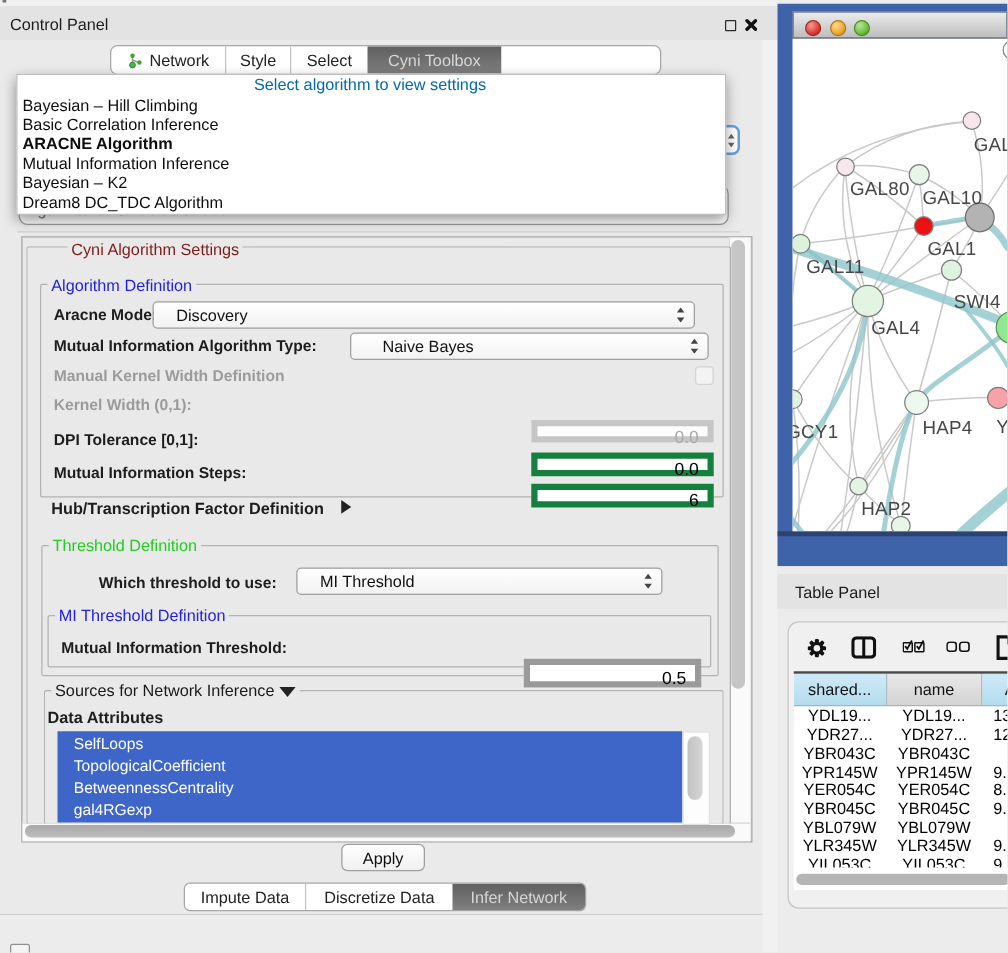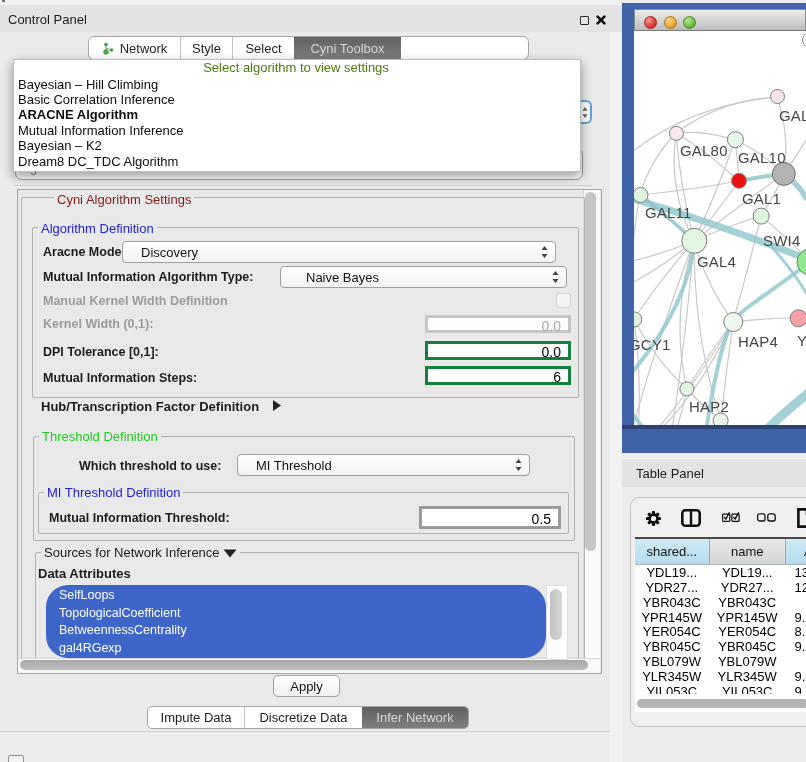--- a/index.html
+++ b/index.html
@@ -8,22 +8,22 @@
 .abs{position:absolute;}
 .b{font-weight:bold;}
 .lbl{position:absolute;font-size:12.5px;font-weight:bold;color:#1d1d1d;white-space:nowrap;}
 .dis{color:#9b9b9b;}
 .grp{position:absolute;border:1px solid #b2b2b2;border-radius:2px;}
 .gtitle{position:absolute;font-size:13px;white-space:nowrap;background:#eaeaea;padding:0 3px;line-height:13px;}
 .combo{position:absolute;background:linear-gradient(#ffffff,#f2f2f2);border:1px solid #9f9f9f;border-radius:4px;
   font-size:13px;color:#111;}
 .combo .ct{position:absolute;left:18px;top:50%;transform:translateY(-50%);white-space:nowrap;}
 .stp{position:absolute;right:7px;top:50%;transform:translateY(-50%);width:7px;height:12px;}
-.fld{position:absolute;background:#fff;border:3px solid #15803d;font-size:14px;color:#000;
-  text-align:right;line-height:22px;padding-right:7px;box-sizing:border-box;}
+.fld{position:absolute;background:#fff;border:5px solid #15803d;font-size:14px;color:#000;
+  text-align:right;line-height:22px;padding-right:7px;box-sizing:border-box;margin-top:21px;}
 .seg{position:absolute;display:flex;border:1px solid #a6a6a6;border-radius:5px;background:#fff;overflow:hidden;}
 .seg div{font-size:13px;color:#222;display:flex;align-items:center;justify-content:center;white-space:nowrap;box-sizing:border-box;}
 .seg div.sep{border-left:1px solid #c4c4c4;}
 .seg div.on{background:linear-gradient(#606060,#7f7f7f);color:#d6d6d6;}
 </style>
 </head>
 <body>
 
 <div class="abs" style="left:0;top:0;width:622px;height:762px;background:#ececec;"></div>
 <div class="abs" style="left:0;top:0;width:622px;height:5px;background:#f1f1f1;border-bottom:1px solid #d8d8d8;"></div>
@@ -110,37 +110,37 @@
 <div class="grp" style="left:38px;top:492px;width:529px;height:40px;"></div>
 <div class="gtitle" style="left:44px;top:486px;color:#2222dd;background:#e9e9e9;">MI Threshold Definition</div>
 <div class="lbl" style="left:49px;top:511px;">Mutual Information Threshold:</div>
 <div class="fld" style="left:419px;top:506px;width:142px;height:23px;line-height:21px;border-color:#9a9a9a;">0.5</div>
 
 <div class="grp" style="left:35px;top:552px;width:542px;height:106px;border-bottom:none;"></div>
 <div class="gtitle" style="left:41px;top:546px;color:#1a1a1a;background:#e9e9e9;">Sources for Network Inference <svg style="vertical-align:-1px;" width="14" height="9" viewBox="0 0 14 9">
       <path d="M0.5 0.5 L13.5 0.5 L7 8.5 Z" fill="#222"></path>
     </svg></div>
 <div class="lbl" style="left:38px;top:566px;font-size:13px;">Data Attributes</div>
-<div class="abs" style="left:46px;top:585px;width:500px;height:73px;background:#3e66c8;overflow:hidden;border-radius:22px;">
+<div class="abs" style="left:46px;top:585px;width:500px;height:73px;background:#3e66c8;overflow:hidden;">
   <div style="font-size:12.5px;color:#fff;padding:2px 0 0 13px;line-height:17.5px;">SelfLoops<br>TopologicalCoefficient<br>BetweennessCentrality<br>gal4RGexp</div>
 </div>
 <div class="abs" style="left:546px;top:585px;width:20px;height:73px;background:#fdfdfd;border:1px solid #e0e0e0;"></div>
 <div class="abs" style="left:550px;top:589px;width:12px;height:51px;background:linear-gradient(90deg,#c2c2c2,#d5d5d5);border-radius:6px;"></div>
 
 <div class="abs" style="left:15px;top:148px;width:566px;height:30px;background:#fff;border:1px solid #9a9a9a;border-radius:7px;"></div>
 <div class="abs" style="left:30px;top:160px;width:300px;height:16px;overflow:hidden;font-size:13px;color:#777;">galFiltered.sif default node</div>
 <div class="abs" style="left:560px;top:100px;width:32px;height:24px;background:#fff;border:2.5px solid #639fe0;border-radius:6px;box-sizing:border-box;"></div>
 <svg class="abs" style="left:582px;top:107px;" width="6" height="11" viewBox="0 0 6 11">
     <path d="M3 0 L5.6 3.8 L0.4 3.8 Z" fill="#666"></path>
     <path d="M3 11 L5.6 7.2 L0.4 7.2 Z" fill="#666"></path>
   </svg>
 
 <div class="abs" style="left:13px;top:59px;width:566px;height:111px;background:#fff;border:1px solid #bdbdbd;
   box-shadow:0 4px 10px rgba(0,0,0,0.4);"></div>
-<div class="abs" style="left:13px;top:60px;width:566px;text-align:center;font-size:13px;color:#4d7c0f;">Select algorithm to view settings</div>
+<div class="abs" style="left:13px;top:60px;width:566px;text-align:center;font-size:13px;color:#0369a1;">Select algorithm to view settings</div>
 <div class="abs" style="left:18px;top:76.5px;font-size:13px;color:#0d0d0d;line-height:15.45px;white-space:nowrap;">
 Bayesian – Hill Climbing<br>
 Basic Correlation Inference<br>
 <span class="b">ARACNE Algorithm</span><br>
 Mutual Information Inference<br>
 Bayesian – K2<br>
 Dream8 DC_TDC Algorithm
 </div>
 
 <div class="abs" style="left:273px;top:675px;width:65px;height:20px;background:linear-gradient(#ffffff,#f0f0f0);

